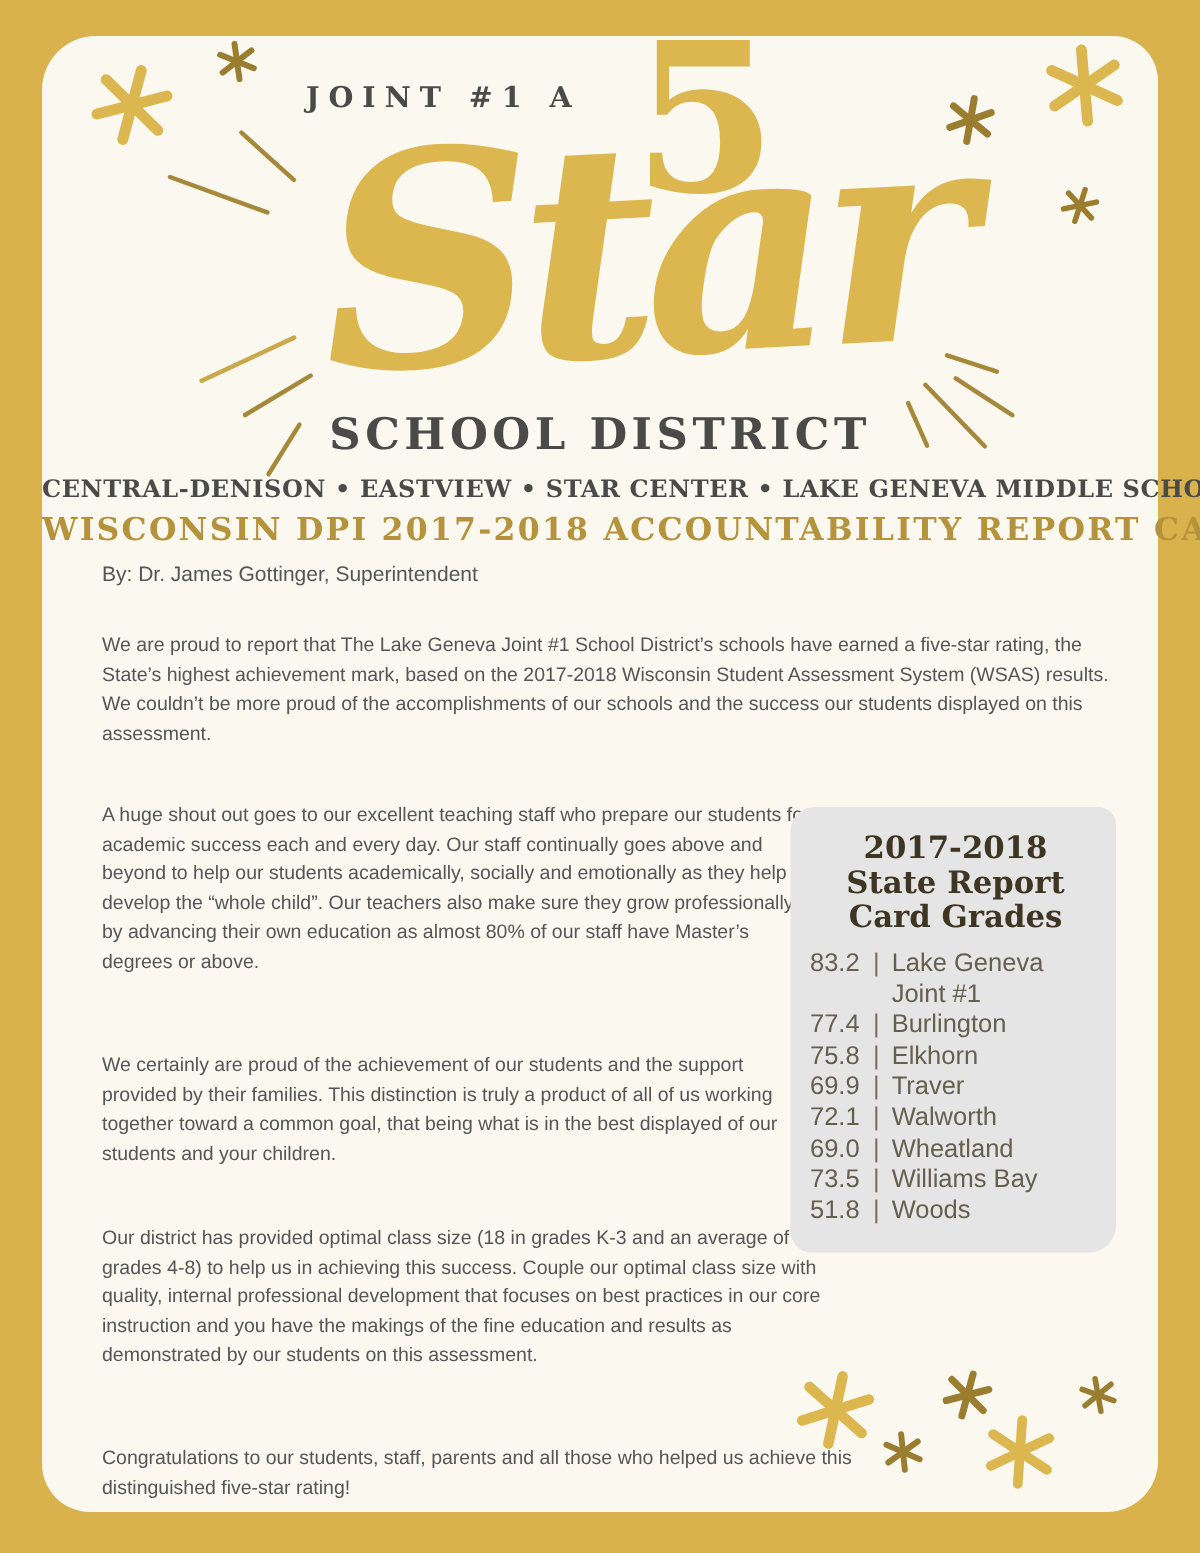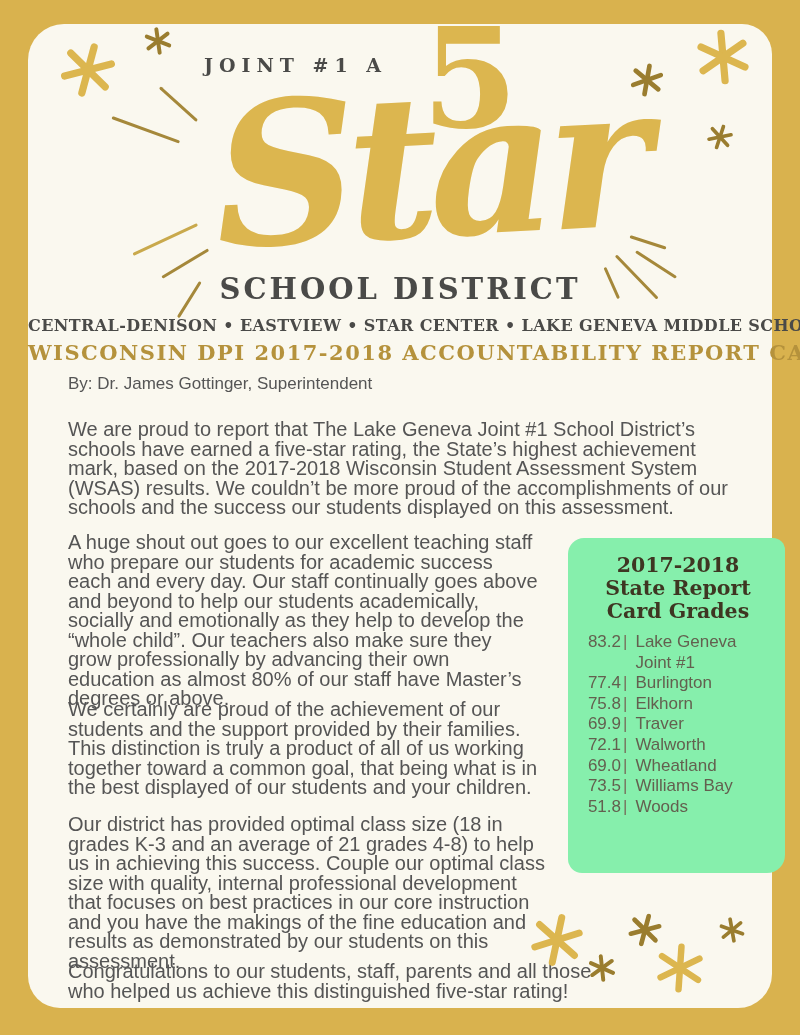--- a/index.html
+++ b/index.html
@@ -39,40 +39,40 @@
     position:absolute;left:0;right:0;top:292px;text-align:center;
     font-family:"DejaVu Serif", serif;font-weight:bold;
     font-size:16px;letter-spacing:0.4px;color:#4a4a48;white-space:nowrap;
   }
   .report-title{
     position:absolute;left:0;right:0;top:316px;text-align:center;
     font-family:"DejaVu Serif", serif;font-weight:bold;
     font-size:21px;letter-spacing:1.5px;color:#b5923c;white-space:nowrap;
   }
   
-  .byline{position:absolute;left:40px;top:350px;font-size:17px;color:#555;}
-  .para{position:absolute;left:40px;font-size:20px;line-height:19.5px;color:#555;}
+  .byline{position:absolute;left:40px;top:350px;font-size:14px;color:#555;}
+  .para{position:absolute;left:40px;font-size:13px;line-height:19.5px;color:#555;}
   .p1{top:396px;width:676px;}
   .p2{top:509px;width:472px;}
   .p3{top:676px;width:472px;}
   .p4{top:791px;width:482px;}
   .p5{top:938px;width:560px;}
   
   .grades-box{
-    position:absolute;left:540px;top:514px;width:217px;height:335px;
-    background:#86efac;border-radius:16px 12px 18px 14px;
+    position:absolute;left:499px;top:514px;width:217px;height:297px;
+    background:#e5e5e5;border-radius:16px 12px 18px 14px;
     box-sizing:border-box;padding:16px 10px 0 13px;
   }
   .box-title{
     text-align:center;font-family:"DejaVu Serif", serif;font-weight:bold;
     font-size:20.5px;line-height:23px;color:#3e3622;
   }
   .grade-list{margin-top:9px;}
   .grade-row{display:flex;font-size:17px;line-height:20.6px;color:#63604f;}
-  .grade-row .score{width:40px;flex:none;text-align:right;}
+  .grade-row .score{width:40px;flex:none;}
   .grade-row .pipe{flex:none;margin:0 8px 0 2px;color:#76705c;}
   .grade-row .gname{flex:1;}
   
   .sparkle{position:absolute;}
   .sparkle svg{display:block;width:100%;height:100%;}
   .gold{color:#dcb64f;}
   .olive{color:#9a7d2f;}
   .ray{position:absolute;height:2.6px;border-radius:2px;transform-origin:left center;}
   .ray.gold-bg{background:#c9a94c;}
   .ray.olive-bg{background:#a5883a;}

